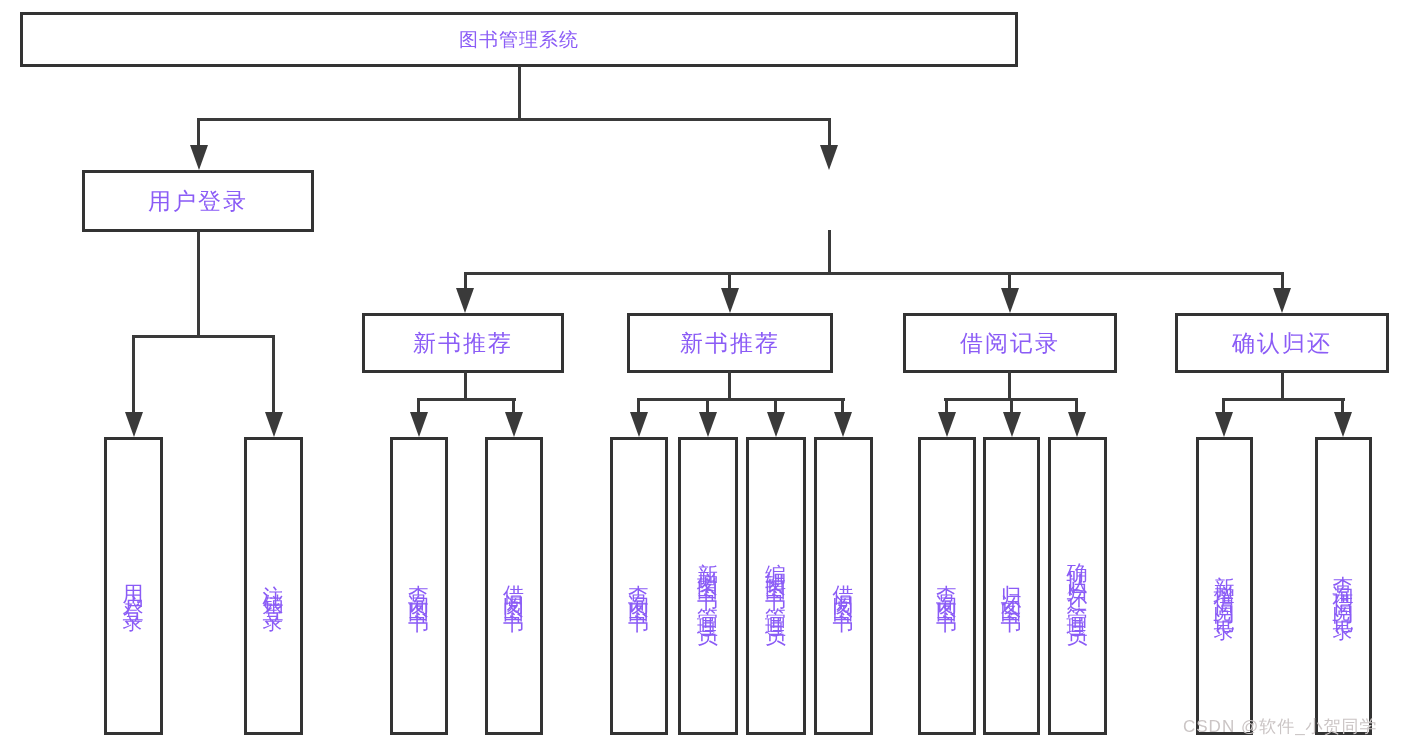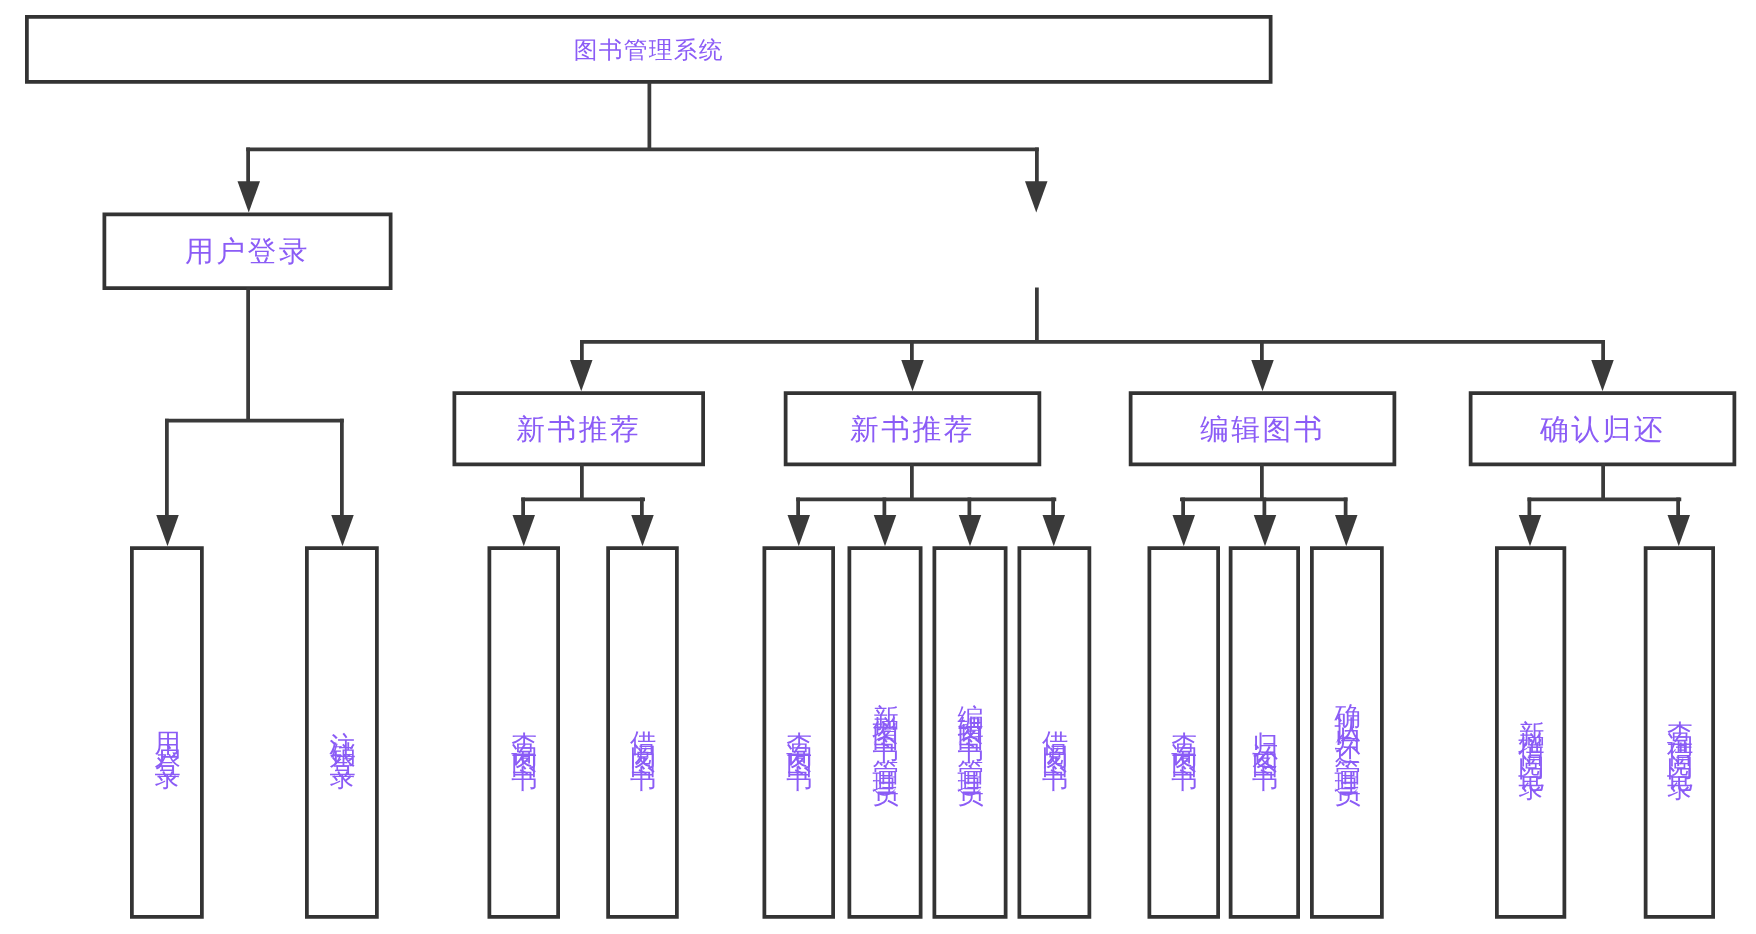--- a/index.html
+++ b/index.html
@@ -90,21 +90,21 @@
   <div class="vline" style="left:1281px;top:272px;height:33px"></div>
   <div class="ah" style="left:1273px;top:288px"></div>
 
   <div class="box h" style="left:362px;top:313px;width:202px;height:60px">
     <span>新书推荐</span>
   </div>
   <div class="box h" style="left:627px;top:313px;width:206px;height:60px">
     <span>新书推荐</span>
   </div>
   <div class="box h" style="left:903px;top:313px;width:214px;height:60px">
-    <span>编辑图书</span>
+    <span>借阅记录</span>
   </div>
   <div class="box h" style="left:1175px;top:313px;width:214px;height:60px">
     <span>确认归还</span>
   </div>
 
   <div class="vline" style="left:464px;top:371px;height:29px"></div>
   <div class="hline" style="left:417px;top:398px;width:99px"></div>
   <div class="vline" style="left:417px;top:398px;height:32px"></div>
   <div class="ah" style="left:410px;top:412px"></div>
   <div class="vline" style="left:512px;top:398px;height:32px"></div>
@@ -174,14 +174,15 @@
     <span>确认归还（管理员）</span>
   </div>
 
   <div class="box v" style="left:1196px;top:437px;width:57px;height:298px">
     <span>新增借阅记录</span>
   </div>
   <div class="box v" style="left:1315px;top:437px;width:57px;height:298px">
     <span>查询借阅记录</span>
   </div>
 
+  <div class="wm">CSDN @软件_小贺同学</div>
 
 </div>
 
 </body></html>

